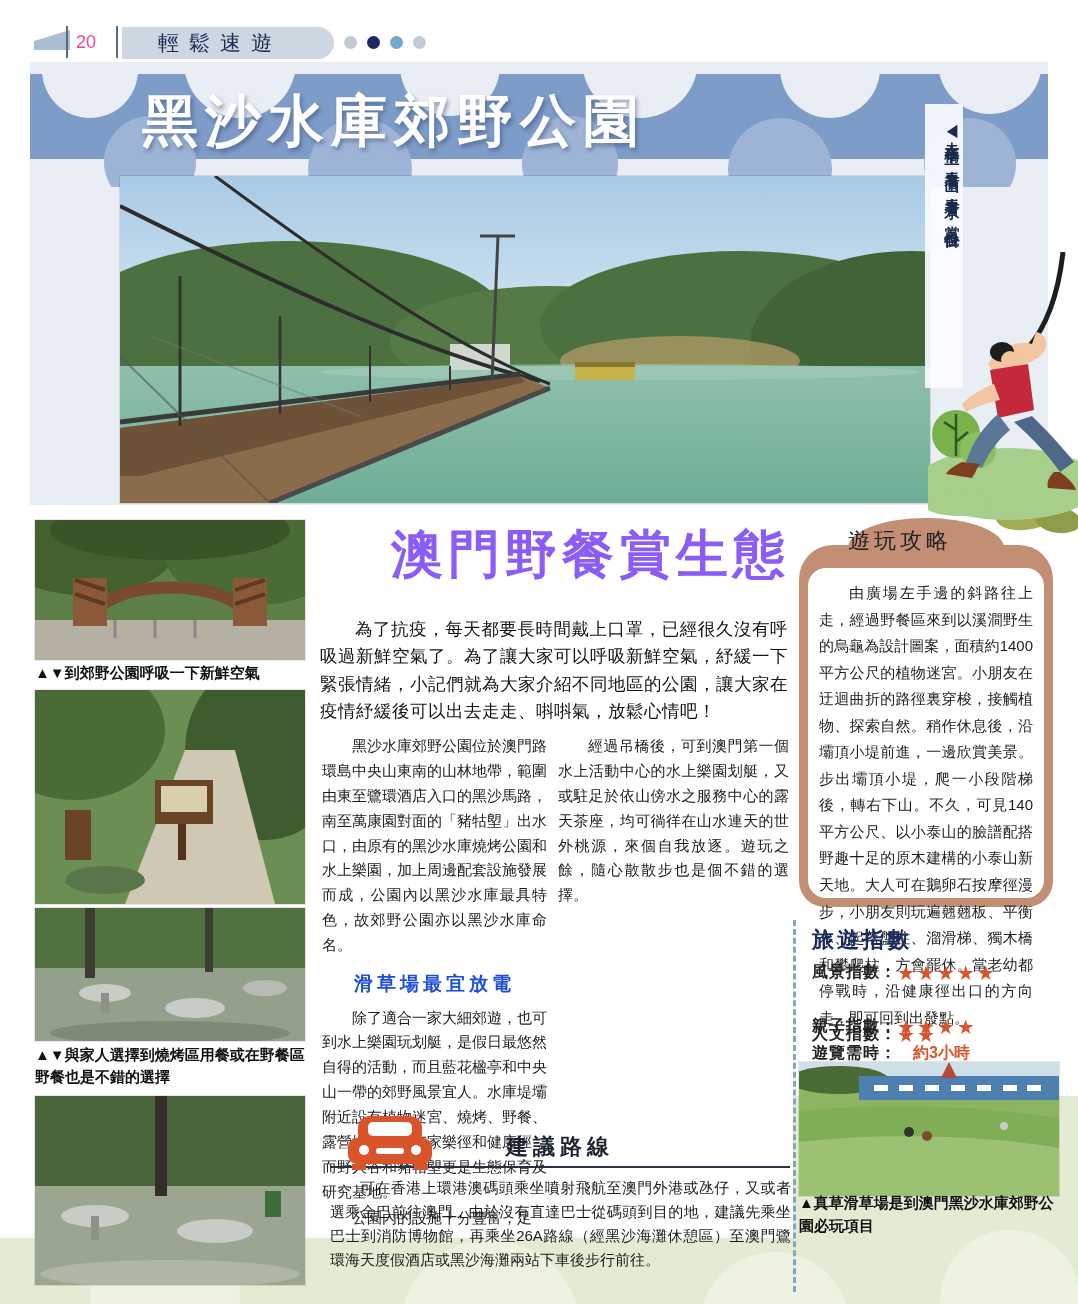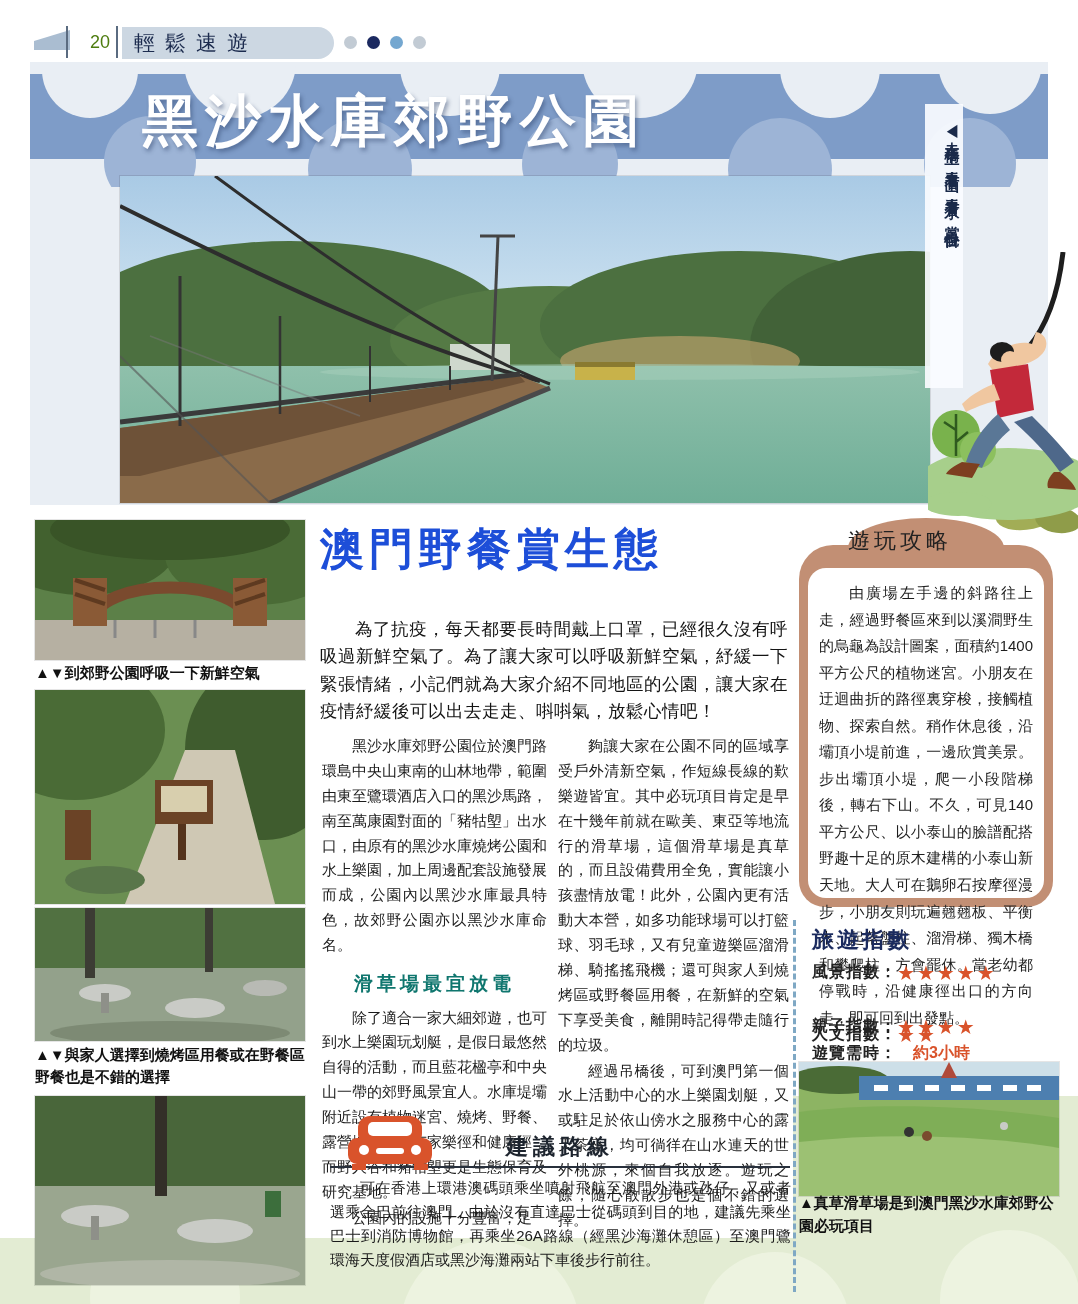--- a/index.html
+++ b/index.html
@@ -6,52 +6,52 @@
   body{
     width:1078px;height:1304px;position:relative;background:#ffffff;
     font-family:"Liberation Sans",sans-serif;overflow:hidden;
   }
   .abs{position:absolute;}
 
   
   .hdr-ribbon{left:34px;top:30px;width:36px;height:20px;background:#aabdd1;
     clip-path:polygon(0 55%,100% 0,100% 100%,0 100%);}
   .hdr-bar{width:2px;height:32px;background:#5a6b80;top:26px;}
-  .page-num{left:76px;top:32px;font-size:18px;color:#4d7c0f;width:34px;text-align:right;}
+  .page-num{left:76px;top:32px;font-size:18px;color:#ec4899;width:34px;text-align:left;}
   .section-pill{left:122px;top:27px;width:212px;height:32px;background:#ccd7e2;
     border-radius:0 16px 16px 0;display:flex;align-items:center;}
-  .section-pill span{font-size:21px;color:#1c2b4e;letter-spacing:10px;padding-left:12px;font-weight:500;}
+  .section-pill span{font-size:21px;color:#1c2b4e;letter-spacing:10px;padding-left:36px;font-weight:500;}
   .dots{left:344px;top:36px;display:flex;gap:10px;}
   .dot{width:13px;height:13px;border-radius:50%;}
 
   
   .banner-bg{left:30px;top:62px;width:1018px;height:443px;background:#e9eef4;}
   .cloud-band{left:30px;top:62px;width:1018px;height:125px;overflow:hidden;}
   .banner-title{left:142px;top:84px;width:700px;font-size:56px;font-weight:900;color:#ffffff;
     letter-spacing:7px;text-shadow:2px 3px 4px rgba(40,60,100,.45);z-index:6;}
   .main-photo{left:120px;top:176px;width:810px;height:327px;z-index:5;box-shadow:0 0 0 1px rgba(0,0,0,.08);}
   .vcap{left:925px;top:104px;width:34px;height:268px;background:rgba(250,252,255,.92);
     writing-mode:vertical-rl;text-orientation:upright;font-size:15px;font-weight:bold;color:#1a2a4a;
     letter-spacing:3px;padding:8px 2px;z-index:7;text-align:start;}
   .illus{left:928px;top:252px;width:150px;height:268px;z-index:8;}
 
   
   .lphoto{left:35px;width:270px;overflow:hidden;}
   .lcap{left:35px;width:272px;font-size:15px;font-weight:bold;color:#111;line-height:1.45;z-index:3;}
 
   
-  .art-title{left:320px;top:520px;width:470px;text-align:left;font-size:44px;font-weight:900;
-    color:#1d4ed8;letter-spacing:5px;z-index:3;}
+  .art-title{left:320px;top:520px;width:470px;text-align:right;font-size:52px;font-weight:900;
+    color:#8b5cf6;letter-spacing:5px;z-index:3;}
   .art-intro{left:320px;top:616px;width:468px;font-size:17.5px;line-height:1.57;color:#141414;
     text-align:justify;text-indent:2em;letter-spacing:.5px;z-index:3;}
   .col{top:733px;font-size:15px;line-height:1.66;color:#1b1b1b;text-align:justify;z-index:3;}
   .col p{margin:1px;text-indent:2em;}
   .col1{left:321px;width:227px;}
   .col2{left:557px;width:233px;}
-  .subhead{text-align:center;text-indent:0 !important;color:#0f766e;font-size:19px;font-weight:bold;
+  .subhead{text-align:center;text-indent:0 !important;color:#1d4ed8;font-size:19px;font-weight:bold;
     letter-spacing:4px;margin:10px 0 6px 0 !important;}
 
   
   .route-title{left:330px;top:1132px;width:460px;text-align:center;font-size:22px;font-weight:bold;
     color:#1d242e;letter-spacing:5px;z-index:4;}
   .route-line{left:330px;top:1166px;width:460px;border-top:2.5px solid #28303c;z-index:4;}
   .route-body{left:330px;top:1176px;width:461px;font-size:15px;line-height:1.6;color:#1b1b1b;
     text-align:justify;text-indent:2em;z-index:4;}
   .car{left:344px;top:1112px;z-index:5;}
 
@@ -252,21 +252,20 @@
 <div class="abs art-title">澳門野餐賞生態</div>
 <div class="abs art-intro">為了抗疫，每天都要長時間戴上口罩，已經很久沒有呼吸過新鮮空氣了。為了讓大家可以呼吸新鮮空氣，紓緩一下緊張情緒，小記們就為大家介紹不同地區的公園，讓大家在疫情紓緩後可以出去走走、唞唞氣，放鬆心情吧！</div>
 
 <div class="abs col col1">
   <p>黑沙水庫郊野公園位於澳門路環島中央山東南的山林地帶，範圍由東至鷺環酒店入口的黑沙馬路，南至萬康園對面的「豬牯塱」出水口，由原有的黑沙水庫燒烤公園和水上樂園，加上周邊配套設施發展而成，公園內以黑沙水庫最具特色，故郊野公園亦以黑沙水庫命名。</p>
   <p class="subhead">滑草場最宜放電</p>
   <p>除了適合一家大細郊遊，也可到水上樂園玩划艇，是假日最悠然自得的活動，而且藍花楹亭和中央山一帶的郊野風景宜人。水庫堤壩附近設有植物迷宮、燒烤、野餐、露營地點，還有家樂徑和健康徑，而野人谷和豬牯塱更是生態保育及研究基地。</p>
   <p>公園內的設施十分豐富，足</p>
 </div>
 <div class="abs col col2">
-  <p>夠讓大家在公園不同的區域享受戶外清新空氣，作短線長線的歎樂遊皆宜。其中必玩項目肯定是早在十幾年前就在歐美、東亞等地流行的滑草場，這個滑草場是真草的，而且設備費用全免，實能讓小孩盡情放電！此外，公園內更有活動大本營，如多功能球場可以打籃球、羽毛球，又有兒童遊樂區溜滑梯、騎搖搖飛機；還可與家人到燒烤區或野餐區用餐，在新鮮的空氣下享受美食，離開時記得帶走隨行的垃圾。</p>
   <p>經過吊橋後，可到澳門第一個水上活動中心的水上樂園划艇，又或駐足於依山傍水之服務中心的露天茶座，均可徜徉在山水連天的世外桃源，來個自我放逐。遊玩之餘，隨心散散步也是個不錯的選擇。</p>
 </div>
 
 <div class="abs car">
   <svg width="92" height="58" viewBox="0 0 92 58">
     <rect x="14" y="4" width="64" height="30" rx="12" fill="#d9532b"></rect>
     <rect x="24" y="10" width="44" height="14" rx="5" fill="#ffffff"></rect>
     <rect x="4" y="26" width="84" height="26" rx="9" fill="#d9532b"></rect>
     <circle cx="20" cy="38" r="5" fill="#ffffff"></circle>
     <circle cx="72" cy="38" r="5" fill="#ffffff"></circle>

